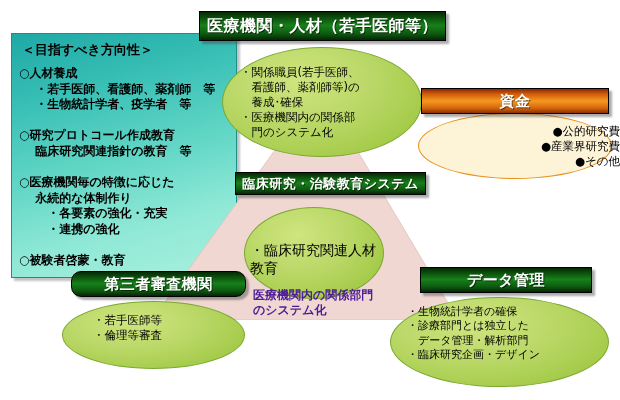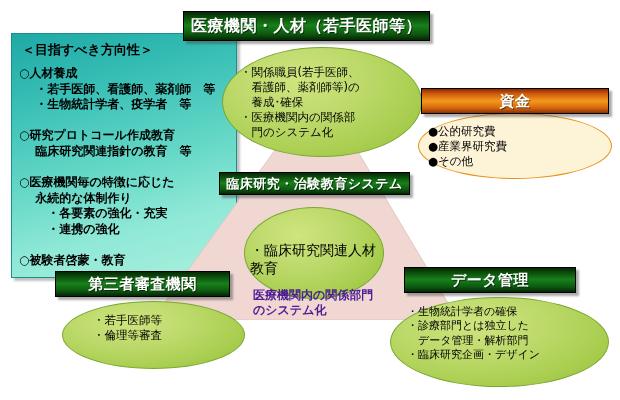--- a/index.html
+++ b/index.html
@@ -67,20 +67,21 @@
     color: #ffffff;
     font-weight: bold;
     letter-spacing: 0.5px;
     text-shadow: 1px 1px 0 rgba(0,0,0,0.55);
     box-shadow: 3px 3px 2px rgba(70,70,70,0.45);
     border: 1px solid #000000;
   }
 
   .banner-green {
     background: linear-gradient(to bottom, #062806 0%, #0b4a0b 18%, #17801a 48%, #0d5a10 78%, #052505 100%);
+    margin-left: 16px;
   }
 
   .banner-orange {
     background: linear-gradient(to bottom, #8a2a06 0%, #cf5a0b 20%, #f5991e 50%, #d4650d 80%, #8a2f06 100%);
   }
 
   
 
   .txt {
     position: absolute;
@@ -140,21 +141,21 @@
   </div>
 
   <div class="banner banner-orange" style="left:421px; top:88px; width:188px; height:26px; font-size:15px;">
     <span>資金</span>
   </div>
 
   <div class="banner banner-green" style="left:219px; top:172px; width:191px; height:23px; font-size:13px;">
     <span>臨床研究・治験教育システム</span>
   </div>
 
-  <div class="banner banner-green" style="left:55px; top:271px; width:175px; height:26px; font-size:15px;">
+  <div class="banner banner-green" style="left:55px; top:271px; width:175px; height:26px; font-size:15px;border-radius:10px;">
     <span>第三者審査機関</span>
   </div>
 
   <div class="banner banner-green" style="left:404px; top:267px; width:172px; height:26px; font-size:15px;text-align:center;">
     <span>データ管理</span>
   </div>
 
   <div class="txt teal-txt" style="left:22px; top:42px; width:212px; font-size:13px;">＜目指すべき方向性＞</div>
 
   <div class="txt teal-txt" style="left:19px; top:66px; width:216px;">○人材養成
@@ -170,21 +171,21 @@
  　　・連携の強化
 
 ○被験者啓蒙・教育</div>
 
   <div class="ellipse-txt" style="left:240px; top:57px; width:180px; font-size:11.5px;margin-top:8px;">・関係職員(若手医師、
 　看護師、薬剤師等)の
 　養成･確保
 ・医療機関内の関係部
 　門のシステム化</div>
 
-  <div class="ellipse-txt" style="left:428px; top:124px; width:170px; font-size:11.5px;">●公的研究費
+  <div class="ellipse-txt" style="left:450px; top:124px; width:170px; font-size:11.5px;text-align:right;">●公的研究費
 ●産業界研究費
 ●その他</div>
 
   <div class="ellipse-txt" style="left:250px; top:241px; width:132px; font-size:14px; ">・臨床研究関連人材教育</div>
 
   <div class="ellipse-txt" style="left:93px; top:313px; width:140px; font-size:11.5px;">・若手医師等
 ・倫理等審査</div>
 
   <div class="ellipse-txt" style="left:407px; top:305px; width:200px; font-size:11px;">・生物統計学者の確保
 ・診療部門とは独立した

